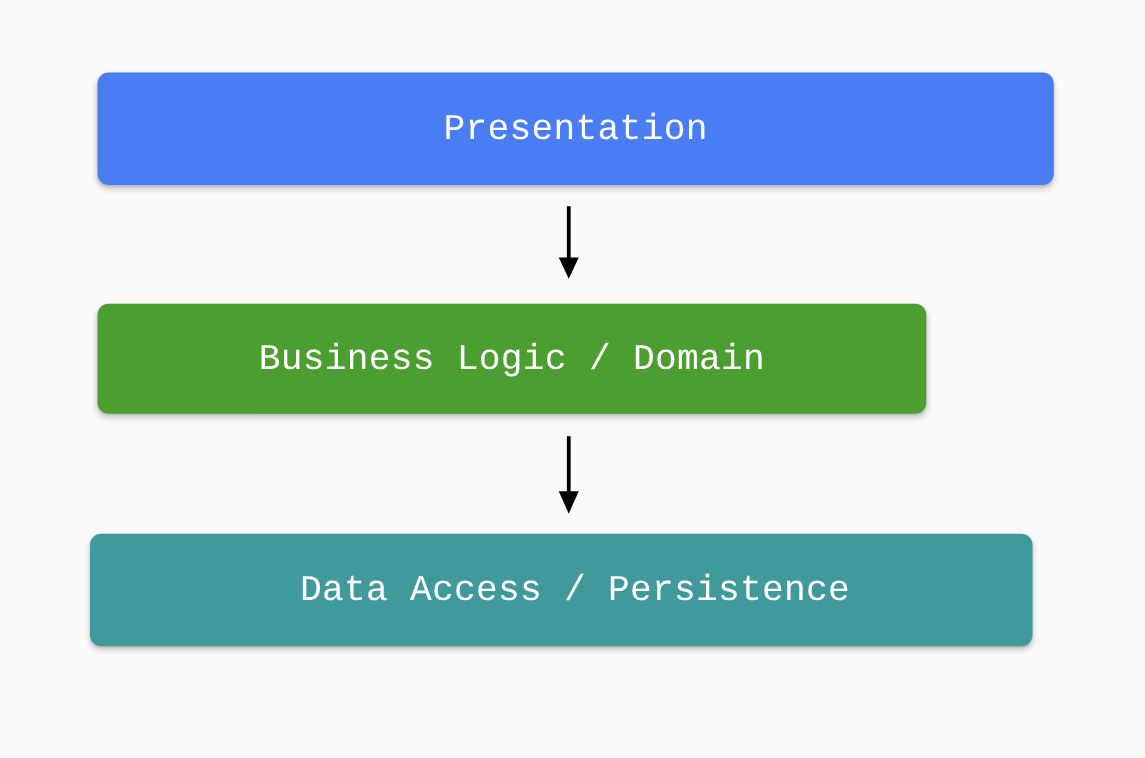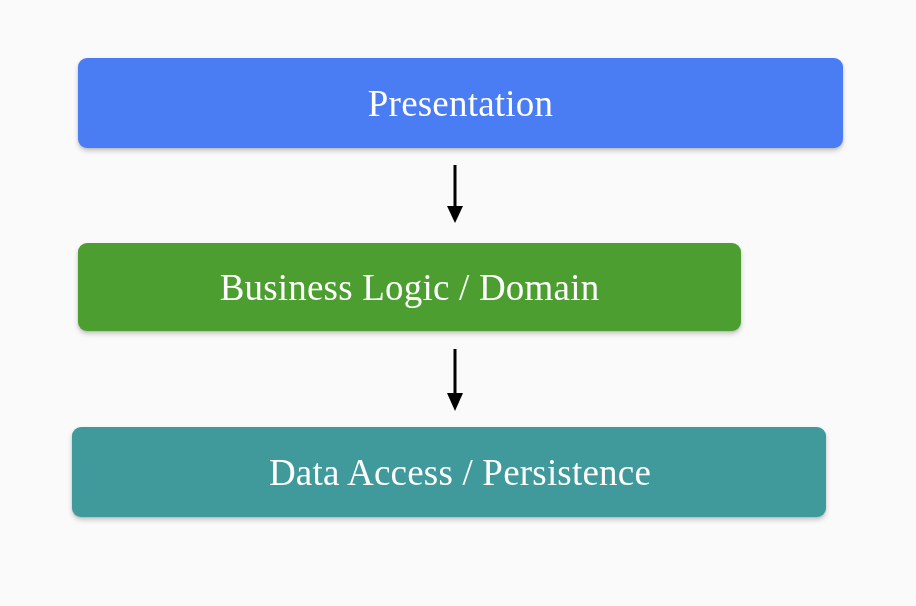--- a/index.html
+++ b/index.html
@@ -24,22 +24,22 @@
     position: absolute;
     border-radius: 9px;
     display: flex;
     align-items: center;
     justify-content: center;
     box-shadow: 0 3px 5px rgba(0,0,0,0.20), 0 1px 2px rgba(0,0,0,0.10);
     box-sizing: border-box;
   }
   .layer-label {
     color: #ffffff;
-    font-family: Liberation Serif, serif;
-    font-size: 37px;
+    font-family: Liberation Mono, monospace;
+    font-size: 29px;
     font-weight: 400;
     letter-spacing: 0.2px;
     line-height: 1;
     white-space: nowrap;
     text-align: center;
   }
   
   #box-presentation {
     left: 78px;
     top: 58px;

